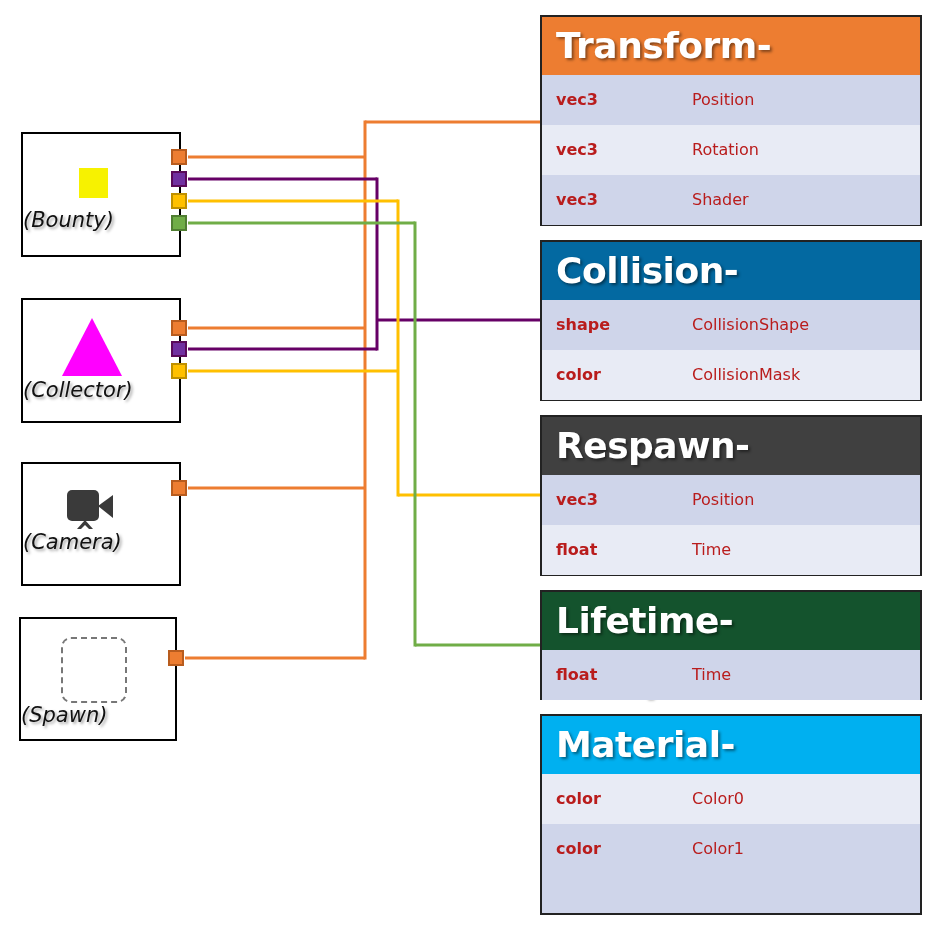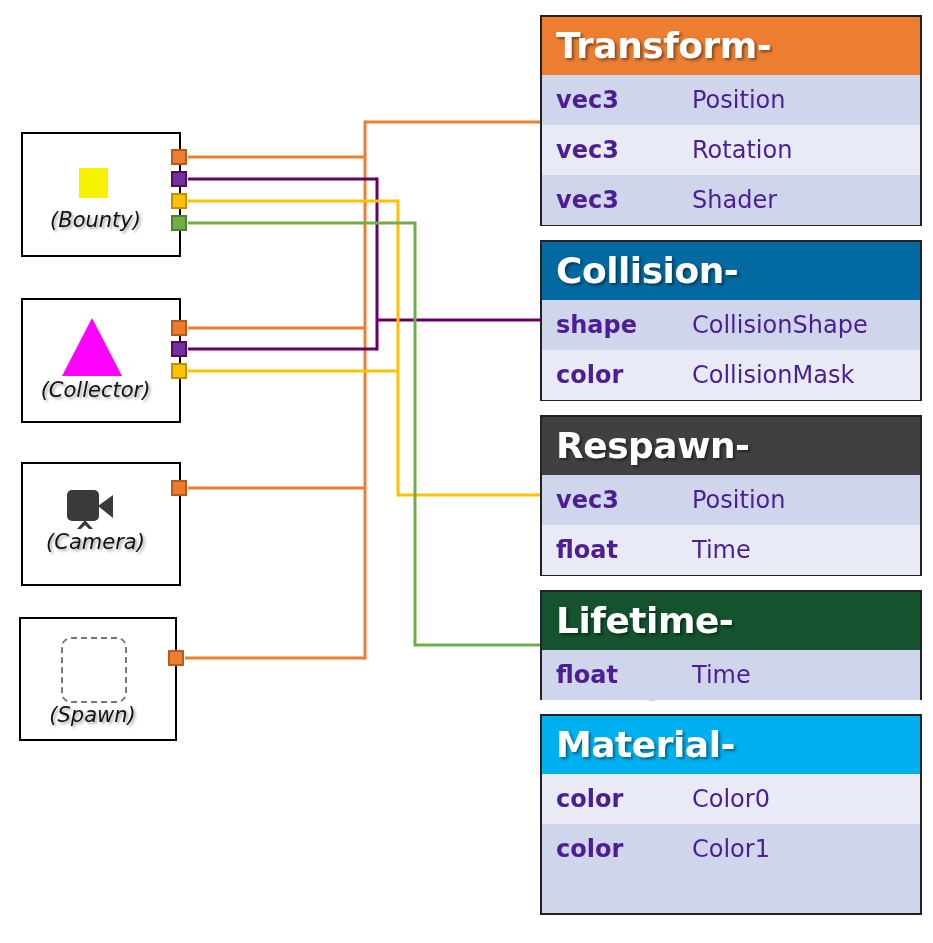--- a/index.html
+++ b/index.html
@@ -1,31 +1,31 @@
 <!DOCTYPE html>
 <html><head>
 <meta charset="utf-8">
 <style>
   html, body { margin: 0; padding: 0; background: #ffffff; }
   body { width: 933px; height: 943px; position: relative; overflow: hidden;
          font-family: "DejaVu Sans", "Liberation Sans", sans-serif; }
   #wires { position: absolute; left: 0; top: 0; width: 933px; height: 943px; }
 
   .entity { position: absolute; border: 2px solid #000; background: #fff; box-sizing: border-box; }
-  .entity .label { position: absolute; left: 0; right: 11px; text-align: center;
+  .entity .label { position: absolute; left: 0; right: 11px; 
                    font-style: italic; font-size: 21px; color: #111;
                    text-shadow: 2px 2px 3px rgba(0,0,0,0.35); }
   .port { position: absolute; width: 16px; height: 16px; box-sizing: border-box; border: 2px solid; }
 
   .comp { position: absolute; left: 540px; width: 382px; border: 2px solid #222;
           box-sizing: border-box; background: #cfd5ea; }
   .comp .head { height: 58px; color: #fff; font-weight: bold; font-size: 36px;
                 line-height: 58px; padding-left: 14px;
                 text-shadow: 2px 2px 3px rgba(0,0,0,0.45); letter-spacing: -0.5px; }
-  .comp .row { height: 50px; line-height: 50px; font-size: 24px; color: #4c1d95; position: relative; }
+  .comp .row { height: 50px; line-height: 50px; font-size: 16px; color: #b91c1c; position: relative; }
   .comp .row.odd { background: #cfd5ea; }
   .comp .row.even { background: #e8ebf5; }
   .comp .row .type { position: absolute; left: 14px; font-weight: bold; }
   .comp .row .name { position: absolute; left: 150px; }
 </style>
 </head>
 <body>
 
 <svg id="wires" xmlns="http://www.w3.org/2000/svg">
     <line x1="188" y1="157" x2="365" y2="157" stroke="#ed7d31" stroke-width="3"></line>

